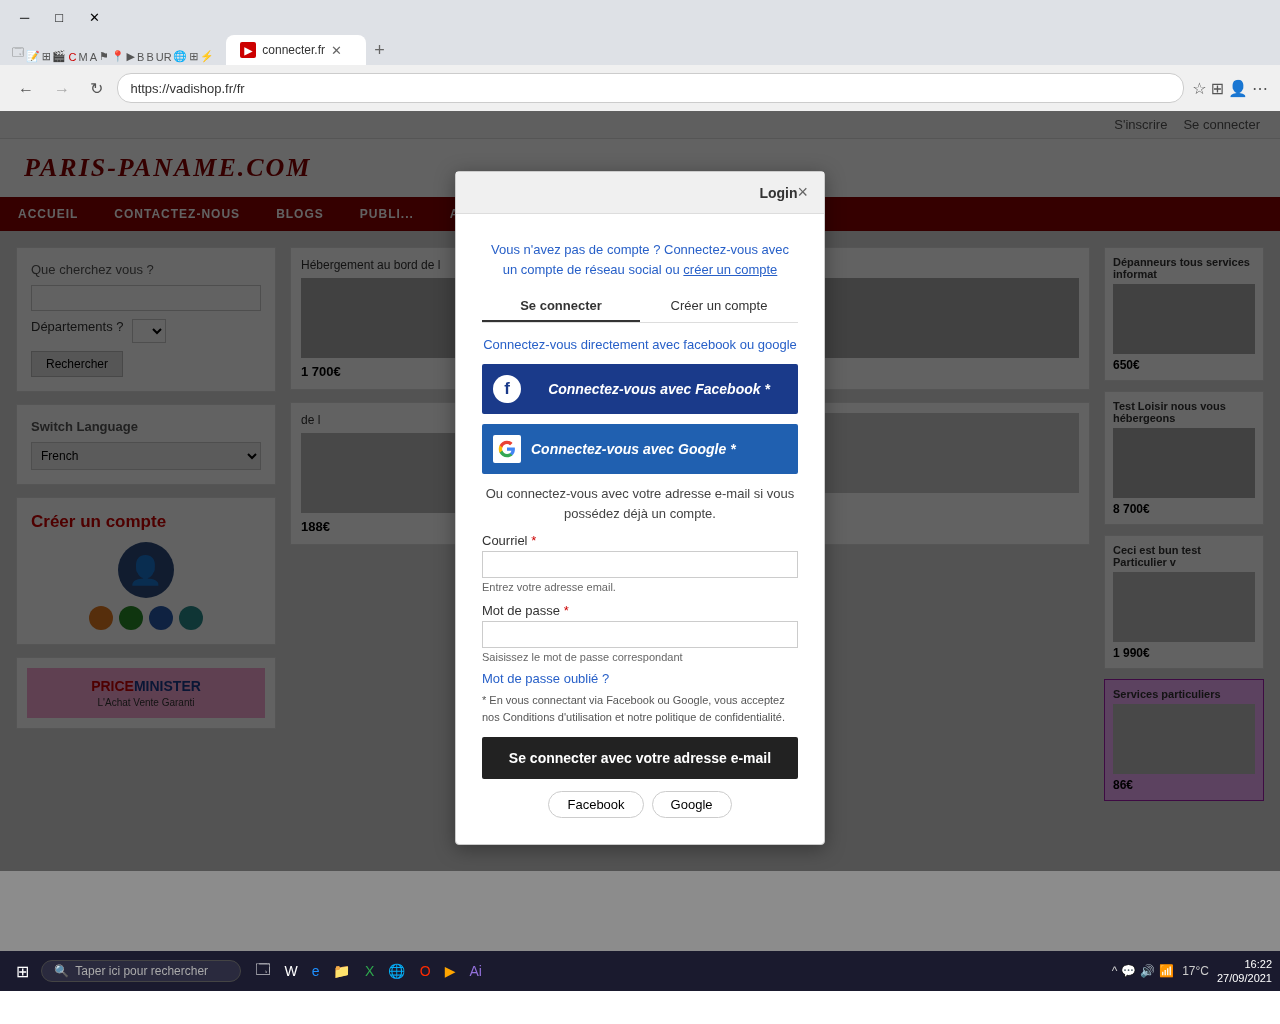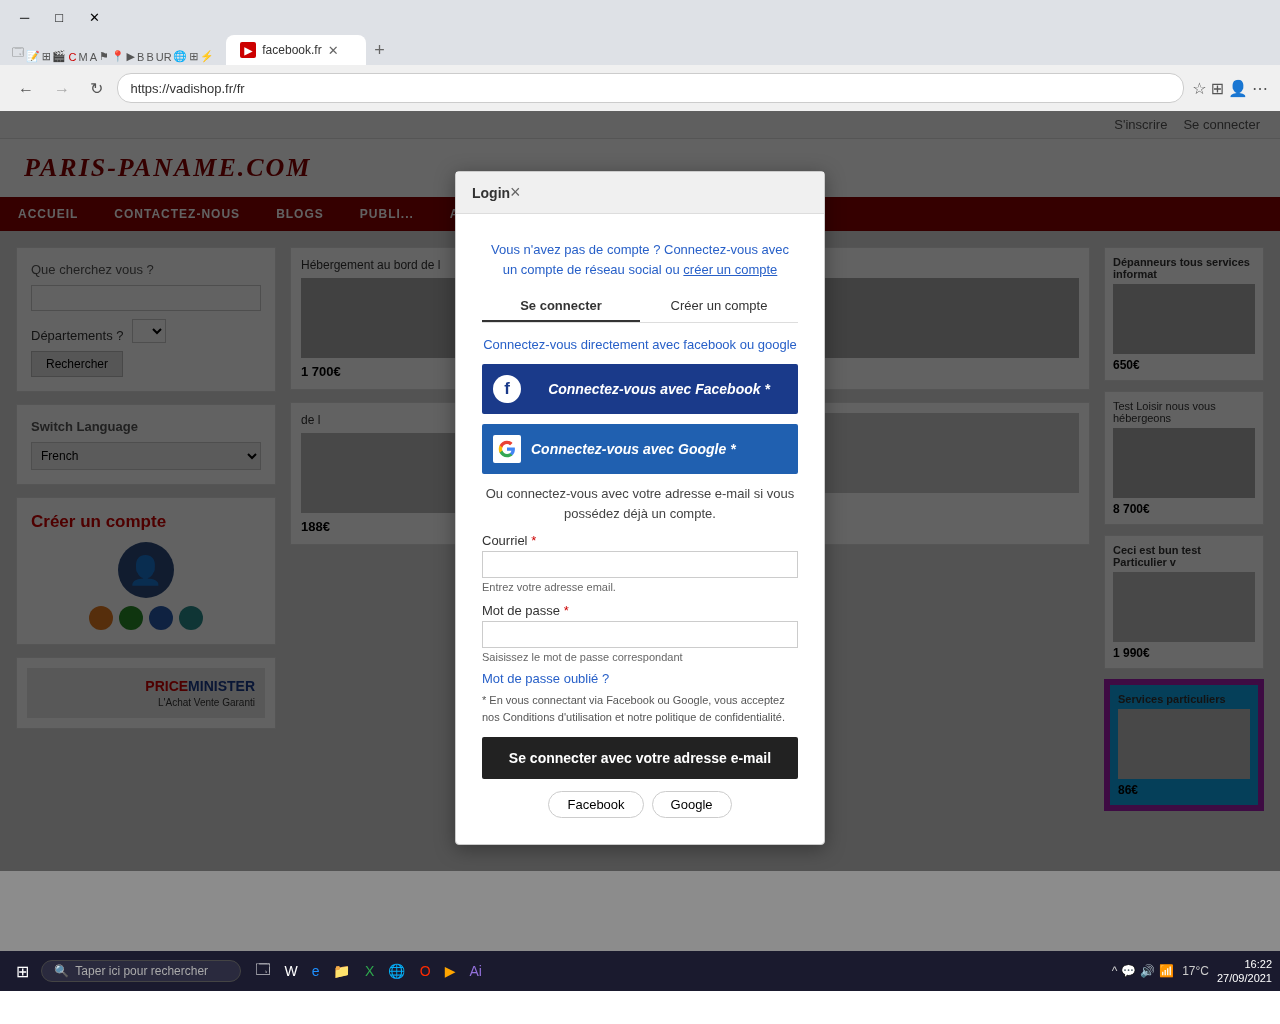--- a/index.html
+++ b/index.html
@@ -34,21 +34,21 @@
       <span>▶</span>
       <span>B</span>
       <span>B</span>
       <span>UR</span>
       <span>🌐</span>
       <span>⊞</span>
       <span>⚡</span>
   </div>
   <div style="background:#fff; border-radius:8px 8px 0 0; padding:6px 14px; font-size:12px; display:flex; align-items:center; gap:6px; height:30px; min-width:140px; margin-left: 8px;">
     <span style="background:#c00; color:#fff; width:16px;height:16px;border-radius:2px;display:flex;align-items:center;justify-content:center;font-size:10px;font-weight:bold;">▶</span>
-    <span style="font-size:12px;color:#333;">facebook.fr</span>
+    <span style="font-size:12px;color:#333;">connecter.fr</span>
     <span style="color:#666;cursor:pointer;font-size:13px;">✕</span>
   </div>
   <button style="background:transparent;border:none;font-size:18px;color:#666;cursor:pointer;padding:4px 8px;">+</button>
 </div>
 
 <div style="background:#f0f0f0; display:flex; align-items:center; gap:8px; padding:6px 12px; height:46px;">
   <button style="background:none;border:none;cursor:pointer;color:#555;font-size:16px;padding:4px 6px;border-radius:4px;">←</button>
   <button style="background:none;border:none;cursor:pointer;color:#aaa;font-size:16px;padding:4px 6px;border-radius:4px;">→</button>
   <button style="background:none;border:none;cursor:pointer;color:#555;font-size:16px;padding:4px 6px;border-radius:4px;">↻</button>
   <input type="text" style="flex: 1 1 0%; height: 30px; border: 1px solid rgb(204, 204, 204); border-radius: 14px; padding: 0px 12px; font-size: 13px; background: rgb(255, 255, 255); color: rgb(51, 51, 51);" value="https://vadishop.fr/fr">
@@ -81,21 +81,21 @@
       <div style="color:#fff;padding:10px 18px;font-size:12px;font-weight:bold;letter-spacing:1px;cursor:pointer;">AIDE-FAQ</div>
     </div>
 
     <div style="background:#d8d8d8; display:flex; padding:16px; gap:14px; min-height:640px;">
 
       <div style="width:260px;flex-shrink:0;display:flex;flex-direction:column;gap:12px;">
 
         <div style="background:#fff;padding:14px;border:1px solid #ddd;">
           <div style="font-size:13px;color:#555;margin-bottom:8px;">Que cherchez vous ?</div>
           <input type="text" style="width: 100%; border: 1px solid rgb(204, 204, 204); padding: 5px 7px; font-size: 12px; margin-bottom: 8px;">
-          <div style="display:flex;align-items:flex-end;gap:8px;margin-bottom:8px;">
+          <div style="display:flex;align-items:flex-start;gap:8px;margin-bottom:8px;">
             <span style="font-size:13px;color:#333;">Départements ?</span>
             <select style="border:1px solid #ccc;padding:3px 6px;background:#fff;font-size:12px;"></select>
           </div>
           <button style="background:#e0e0e0;border:1px solid #bbb;padding:5px 14px;cursor:pointer;font-size:12px;">Rechercher</button>
         </div>
 
         <div style="background:#fff;padding:14px;border:1px solid #ddd;">
           <div style="font-size:13px;font-weight:bold;color:#555;margin-bottom:8px;">Switch Language</div>
           <select style="width:100%;padding:5px;border:1px solid #ccc;font-size:12px;">
             <option>French</option>
@@ -111,21 +111,21 @@
             <div style="display:flex;gap:6px;">
               <div style="width:24px;height:24px;border-radius:50%;background:#e07820;"></div>
               <div style="width:24px;height:24px;border-radius:50%;background:#2a8a2a;"></div>
               <div style="width:24px;height:24px;border-radius:50%;background:#2a5aaa;"></div>
               <div style="width:24px;height:24px;border-radius:50%;background:#2a8a8a;"></div>
             </div>
           </div>
         </div>
 
         <div style="background:#fff;border:1px solid #ddd;padding:10px;">
-          <div style="background:#e5e5e5;padding:10px;text-align:right;">
+          <div style="background:#f9a8d4;padding:10px;text-align:center;">
             <div style="font-size:14px;font-weight:bold;color:#1a3a8a;"><span style="color:#c00;">PRICE</span>MINISTER</div>
             <div style="font-size:10px;color:#333;margin-top:3px;">L'Achat Vente Garanti</div>
           </div>
         </div>
       </div>
 
       <div style="flex:1;display:grid;grid-template-columns:1fr 1fr;gap:12px;align-content:start;">
         <div style="background:#fff;padding:10px;border:1px solid #ddd;">
           <div style="font-size:12px;color:#333;margin-bottom:6px;">Hébergement au bord de l</div>
           <div style="width:100%;height:80px;background:#aaa;margin-bottom:6px;"></div>
@@ -147,43 +147,43 @@
         </div>
       </div>
 
       <div style="width:160px;flex-shrink:0;display:flex;flex-direction:column;gap:10px;">
         <div style="background:#fff;padding:8px;border:1px solid #ddd;">
           <div style="font-size:11px;color:#333;margin-bottom:4px;font-weight:bold;">Dépanneurs tous services informat</div>
           <div style="width:100%;height:70px;background:#aaa;"></div>
           <div style="font-size:12px;font-weight:bold;margin-top:4px;">650€</div>
         </div>
         <div style="background:#fff;padding:8px;border:1px solid #ddd;">
-          <div style="font-size:11px;color:#333;margin-bottom:4px;font-weight:normal;">Test Loisir nous vous hébergeons</div>
+          <div style="font-size:11px;color:#333;margin-bottom:4px;font-weight:bold;">Test Loisir nous vous hébergeons</div>
           <div style="width:100%;height:70px;background:#aaa;"></div>
           <div style="font-size:12px;font-weight:bold;margin-top:4px;">8 700€</div>
         </div>
         <div style="background:#fff;padding:8px;border:1px solid #ddd;">
           <div style="font-size:11px;color:#333;margin-bottom:4px;font-weight:bold;">Ceci est bun test Particulier v</div>
           <div style="width:100%;height:70px;background:#bbb;"></div>
           <div style="font-size:12px;font-weight:bold;margin-top:4px;">1 990€</div>
         </div>
-        <div style="background:#0ea5e9;padding:8px;border:6px solid #a21caf;">
+        <div style="background:#f0abfc;padding:8px;border:1px solid #a21caf;">
           <div style="font-size:11px;color:#333;margin-bottom:4px;font-weight:bold;">Services particuliers</div>
           <div style="width:100%;height:70px;background:#bbb;"></div>
           <div style="font-size:12px;font-weight:bold;margin-top:4px;">86€</div>
         </div>
       </div>
     </div>
   </div>
 
   <div style="position:absolute;top:0;left:0;right:0;bottom:0;background:rgba(0,0,0,0.45);z-index:100;"></div>
 
   <div style="position:absolute;top:60px;left:50%;transform:translateX(-50%);width:370px;background:#fff;border:1px solid #ccc;border-radius:4px;z-index:200;box-shadow:0 4px 20px rgba(0,0,0,0.35);">
 
-    <div style="background:#f0f0f0;padding:10px 16px;display:flex;align-items:center;justify-content:flex-start;border-bottom:1px solid #ddd;">
+    <div style="background:#f0f0f0;padding:10px 16px;display:flex;align-items:center;justify-content:flex-end;border-bottom:1px solid #ddd;">
       <span style="font-size:14px;font-weight:bold;color:#333;">Login</span>
       <button style="background:none;border:none;font-size:18px;cursor:pointer;color:#666;">×</button>
     </div>
 
     <div style="padding:26px;">
       
       <div style="text-align:center;margin-bottom:12px;">
         <span style="color:#2860c8;font-size:13px;line-height:1.5;">Vous n'avez pas de compte ? Connectez-vous avec un compte de réseau social ou <a href="#" style="color:#2860c8;">créer un compte</a></span>
       </div>
 

